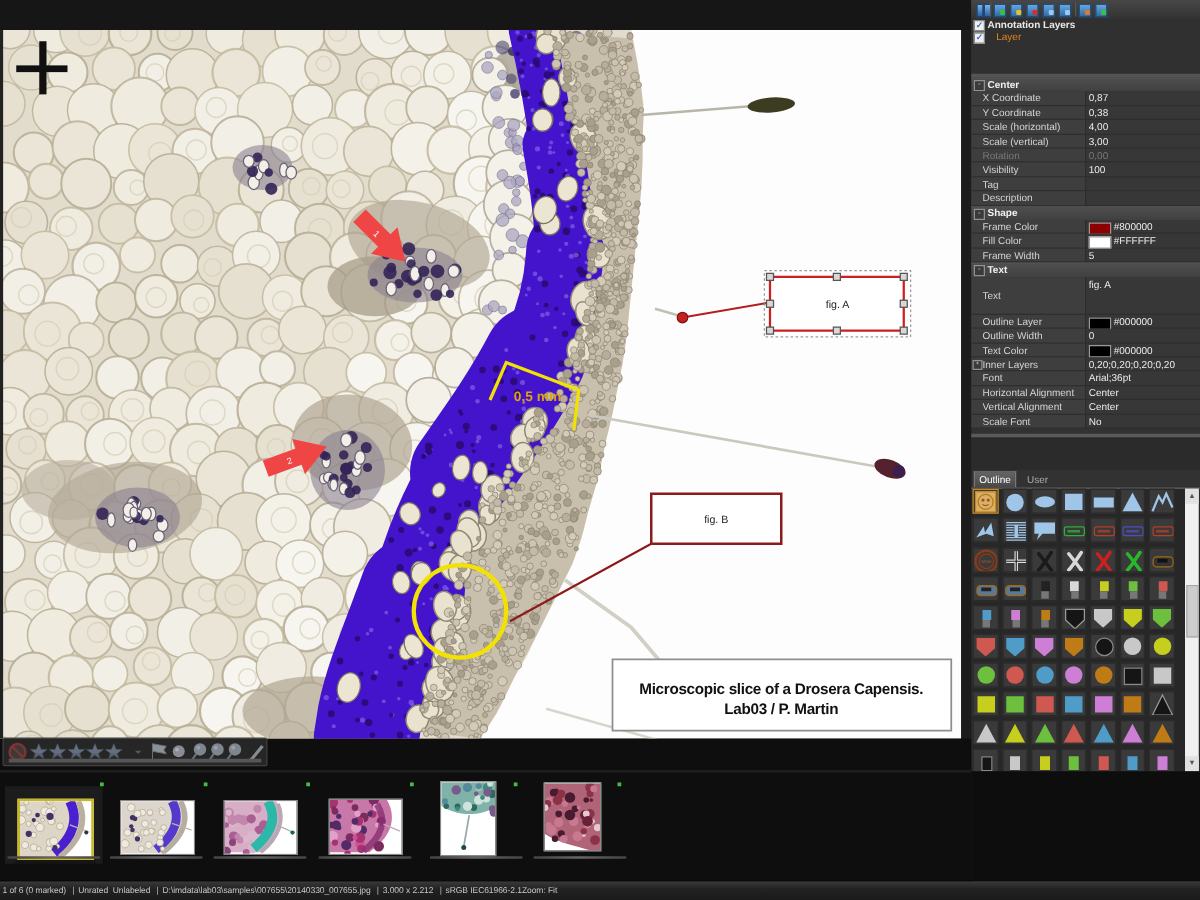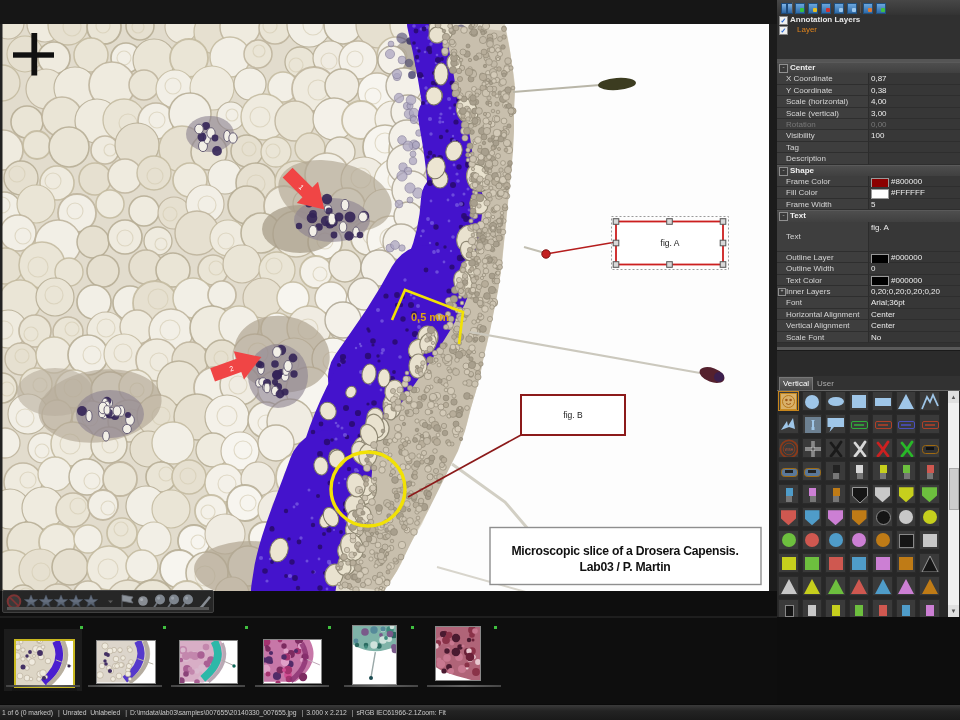--- a/index.html
+++ b/index.html
@@ -1904,22 +1904,22 @@
       <div style="position:absolute;left:0;top:320.2px;width:91px;height:11.4px;background:#3e3e3e;border-bottom:1px solid #2e2e2e;box-sizing:border-box"></div>
       <div style="position:absolute;left:91px;top:320.2px;width:92px;height:11.4px;background:#373737;border-bottom:1px solid #2e2e2e;border-left:1px solid #2c2c2c;box-sizing:border-box"></div>
       <div style="position:absolute;left:9px;top:320.2px;width:80px;height:11.4px;font:8px/11px 'Liberation Sans',sans-serif;color:#d4d4d4;white-space:nowrap;overflow:hidden">Vertical Alignment</div>
       <div style="position:absolute;left:94px;top:320.2px;width:86px;height:11.4px;font:8px/11px 'Liberation Sans',sans-serif;color:#ececec;white-space:nowrap">Center</div>
       <div style="position:absolute;left:0;top:331.6px;width:91px;height:11.4px;background:#3e3e3e;border-bottom:1px solid #2e2e2e;box-sizing:border-box"></div>
       <div style="position:absolute;left:91px;top:331.6px;width:92px;height:11.4px;background:#373737;border-bottom:1px solid #2e2e2e;border-left:1px solid #2c2c2c;box-sizing:border-box"></div>
       <div style="position:absolute;left:9px;top:331.6px;width:80px;height:11.4px;font:8px/11px 'Liberation Sans',sans-serif;color:#d4d4d4;white-space:nowrap;overflow:hidden">Scale Font</div>
       <div style="position:absolute;left:94px;top:331.6px;width:86px;height:11.4px;font:8px/11px 'Liberation Sans',sans-serif;color:#ececec;white-space:nowrap">No</div>
       <div style="position:absolute;left:0;top:347px;width:183px;height:3px;background:#5a5a5a;border-bottom:1px solid #1a1a1a"></div>
       <div style="position:absolute;left:0;top:351px;width:183px;height:25px;background:#2b2b2b"></div>
-      <div style="position:absolute;left:2px;top:377px;width:34px;height:13px;background:linear-gradient(#636363,#474747);border:1px solid #777;border-bottom:none;box-sizing:border-box;font:8px/12px 'Liberation Sans',sans-serif;color:#fff;text-align:center">Vertical</div>
-      <div style="position:absolute;left:40px;top:378px;width:26px;height:12px;font:8px/12px 'Liberation Sans',sans-serif;color:#aaa;">User</div>
+      <div style="position:absolute;left:2px;top:377px;width:34px;height:13px;background:linear-gradient(#636363,#474747);border:1px solid #777;border-bottom:none;box-sizing:border-box;font:8px/12px 'Liberation Sans',sans-serif;color:#fff;text-align:center">Outline</div>
+      <div style="position:absolute;left:40px;top:378px;width:26px;height:12px;font:8px/12px 'Liberation Sans',sans-serif;color:#aaa;text-align:center">User</div>
       <div style="position:absolute;left:0;top:390px;width:183px;height:227px;background:#272727;border-top:1px solid #666;box-sizing:border-box"></div>
       <div style="position:absolute;left:0;top:390px;width:183px;height:227px;overflow:hidden">
         <div style="position:absolute;left:1.0px;top:1.3px;width:20.5px;height:20px;background:#3a3a3a;border:1px solid #c8861c;box-sizing:border-box;overflow:hidden">
           <i style="position:absolute;left:0.5px;top:0.5px;width:17px;height:17px;background:#d8b06a;border:1.5px solid #c88a20;box-sizing:border-box"></i>
           <svg style="position:absolute;left:1.5px;top:1.5px" width="15" height="15">
             <circle cx="7.5" cy="7.5" r="6" fill="none" stroke="#b87818" stroke-width="1"></circle>
             <circle cx="5.4" cy="6" r="1.3" fill="#a05818"></circle>
             <circle cx="9.6" cy="6" r="1.3" fill="#a05818"></circle>
             <path d="M5,9.5 Q7.5,11.5 10,9.5" stroke="#a05818" fill="none"></path>
           </svg>

